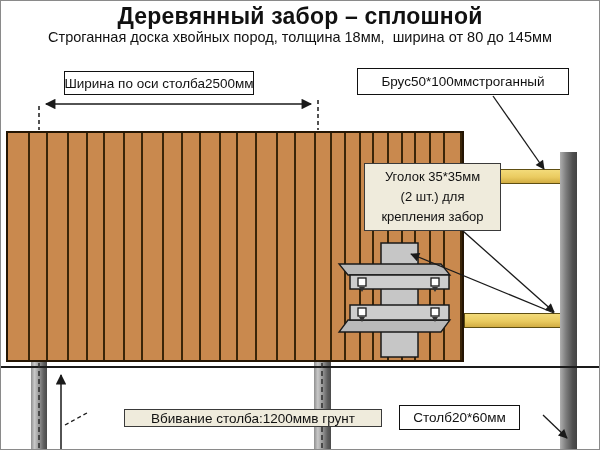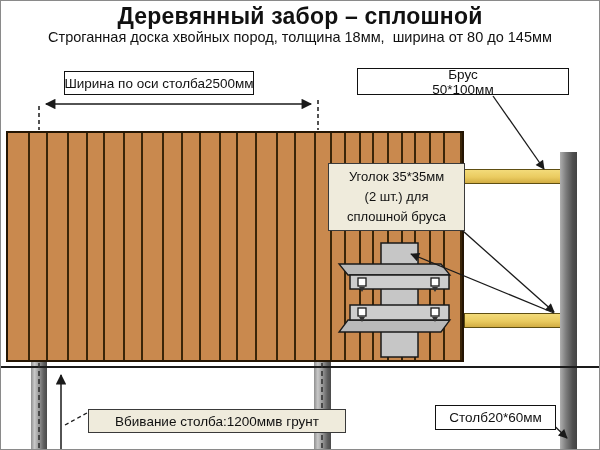--- a/index.html
+++ b/index.html
@@ -45,27 +45,27 @@
   .plate{fill:#CDCDCD;stroke:#1a1a1a;stroke-width:1.5;}
   .bolt{fill:#fff;stroke:#1a1a1a;stroke-width:1.3;}
   .notch{fill:#333;}
   
   .lbl{
     position:absolute;display:flex;align-items:center;justify-content:center;
     background:#fff;border:1.5px solid #111;font-size:13.5px;white-space:nowrap;
     box-sizing:border-box;
   }
   .lbl b{font-weight:normal;}
-  .beige{background:var(--beige);border-color:#3a3a3a;}
+  .beige{background:var(--beige);border-color:#3a3a3a;margin-left:36px;}
   .lbl-dim{left:63px;top:70px;width:190px;height:24px;}
-  .lbl-brus{left:356px;top:67px;width:212px;height:27px;flex-direction:column;}
+  .lbl-brus{left:356px;top:67px;width:212px;height:27px;}
   .lbl-ugolok{left:327px;top:162px;width:137px;height:68px;
     flex-direction:column;font-size:13px;line-height:20px;white-space:nowrap;}
-  .lbl-vbiv{left:87px;top:408px;width:258px;height:24px;}
-  .lbl-stolb{left:434px;top:404px;width:121px;height:25px;}
+  .lbl-vbiv{left:87px;top:408px;width:258px;height:18px;}
+  .lbl-stolb{left:398px;top:404px;width:121px;height:25px;}
 </style>
 </head>
 <body>
 
 <div class="stage" style="--plank: #C9894E; --plank_line: #3A2508; --beam: #EACB60; --bracket: #C6C6C6; --beige: #EFEBDC; --line: #1a1a1a;">
 
   <div class="title">Деревянный забор – сплошной</div>
   <div class="subtitle">Строганная доска хвойных пород, толщина 18мм,  ширина от 80 до 145мм</div>
 
   <div class="fence" id="fence">
@@ -143,26 +143,27 @@
 
   <div class="lbl lbl-dim">
     <span>Ширина по оси столба </span>
       <b>2500мм</b>
       <span></span>
   </div>
 
   <div class="lbl lbl-brus">
     <span>Брус </span>
       <b>50*100мм</b>
+      <span> строганный</span>
   </div>
 
   <div class="lbl lbl-ugolok beige">
     <div><span>Уголок </span><b>35*35мм</b></div>
     <div>(2 шт.) для</div>
-    <div>сплошной бруса</div>
+    <div>крепления забор</div>
   </div>
 
   <div class="lbl lbl-vbiv beige">
     <span>Вбивание столба: </span>
       <b>1200мм</b>
       <span> в грунт</span>
   </div>
 
   <div class="lbl lbl-stolb">
     <span>Столб </span>

